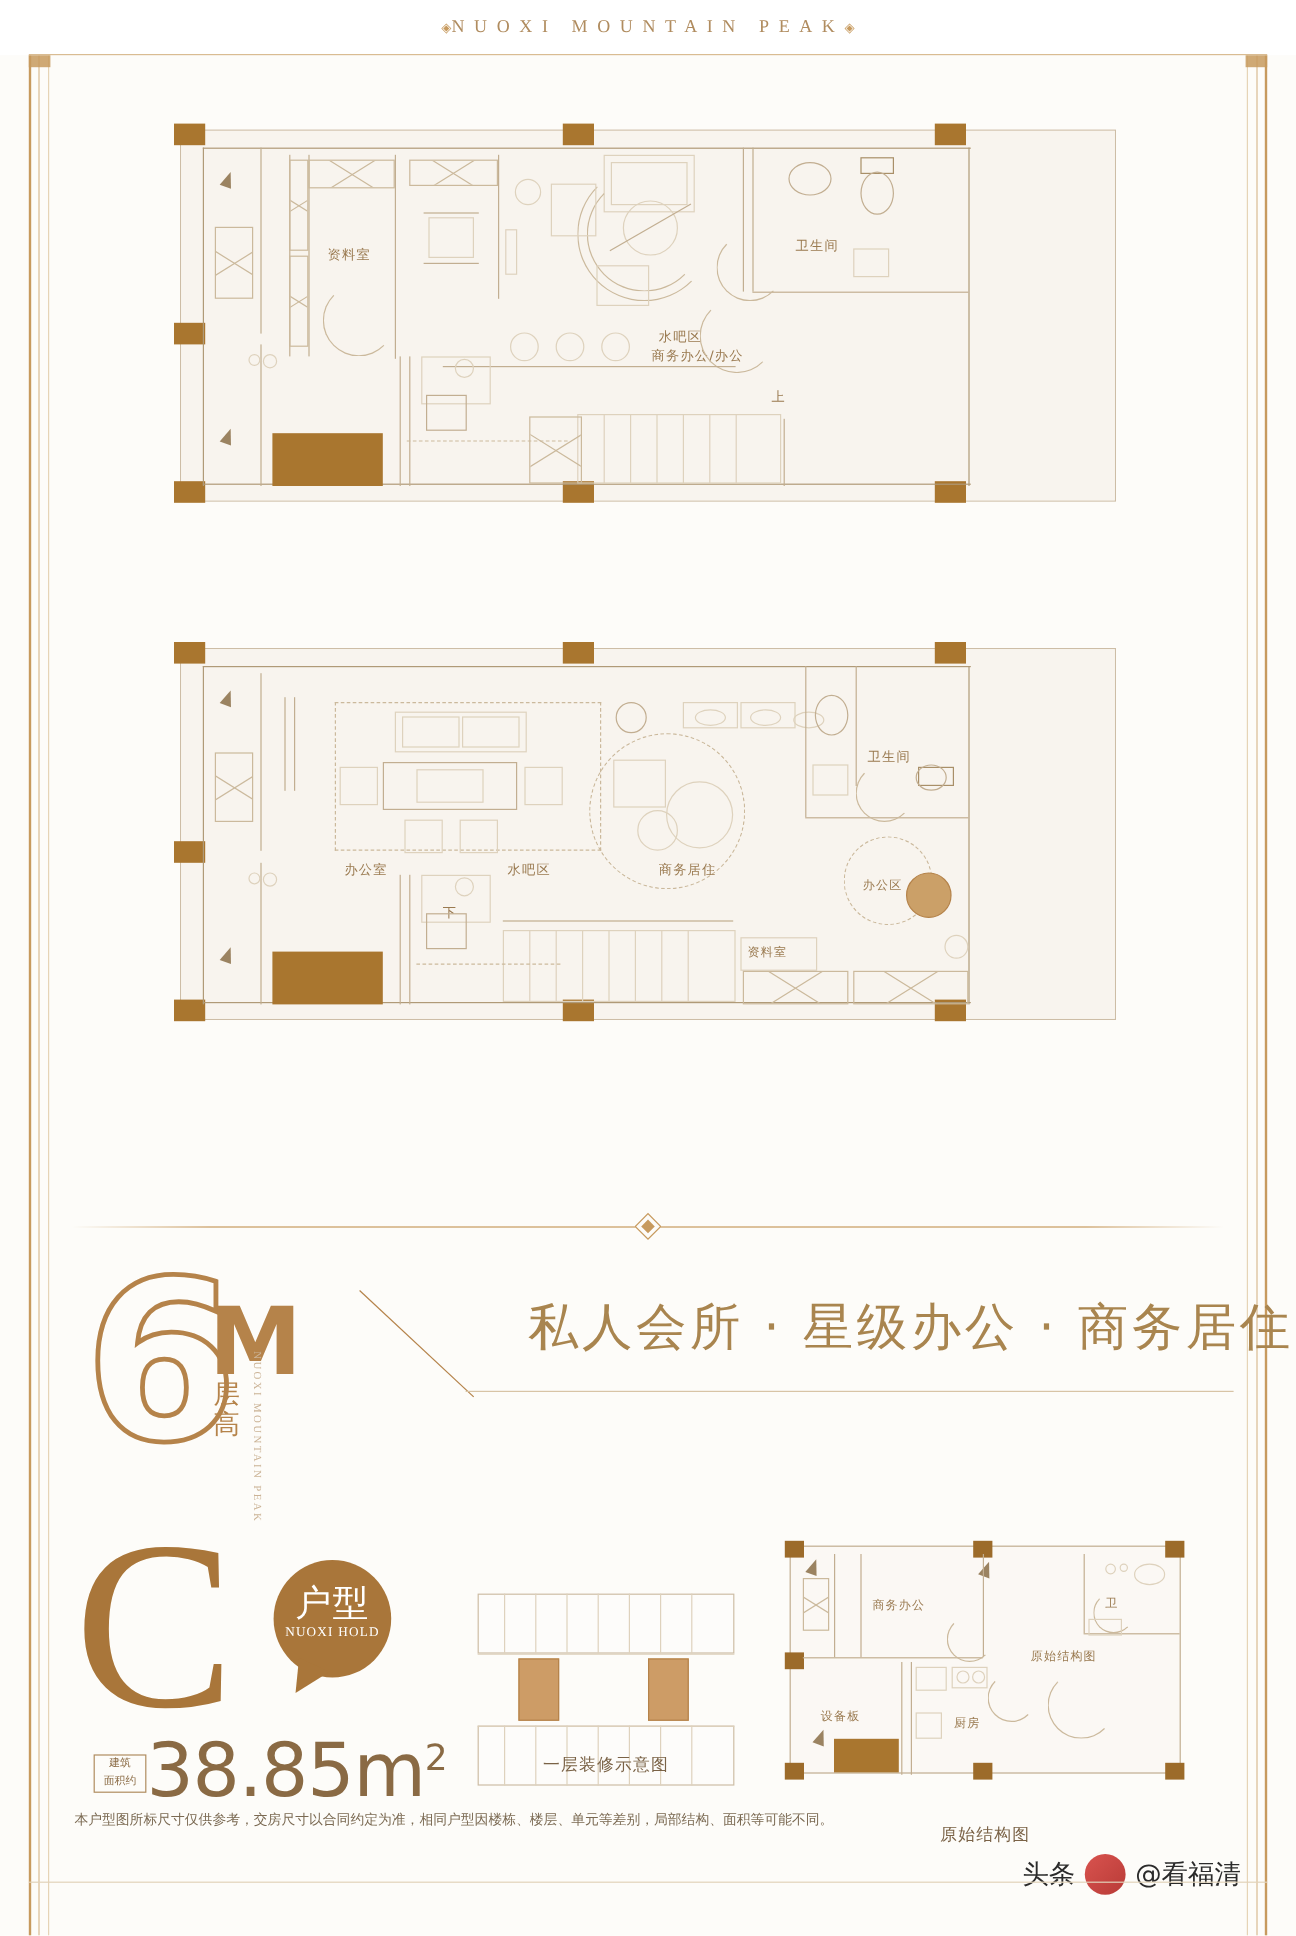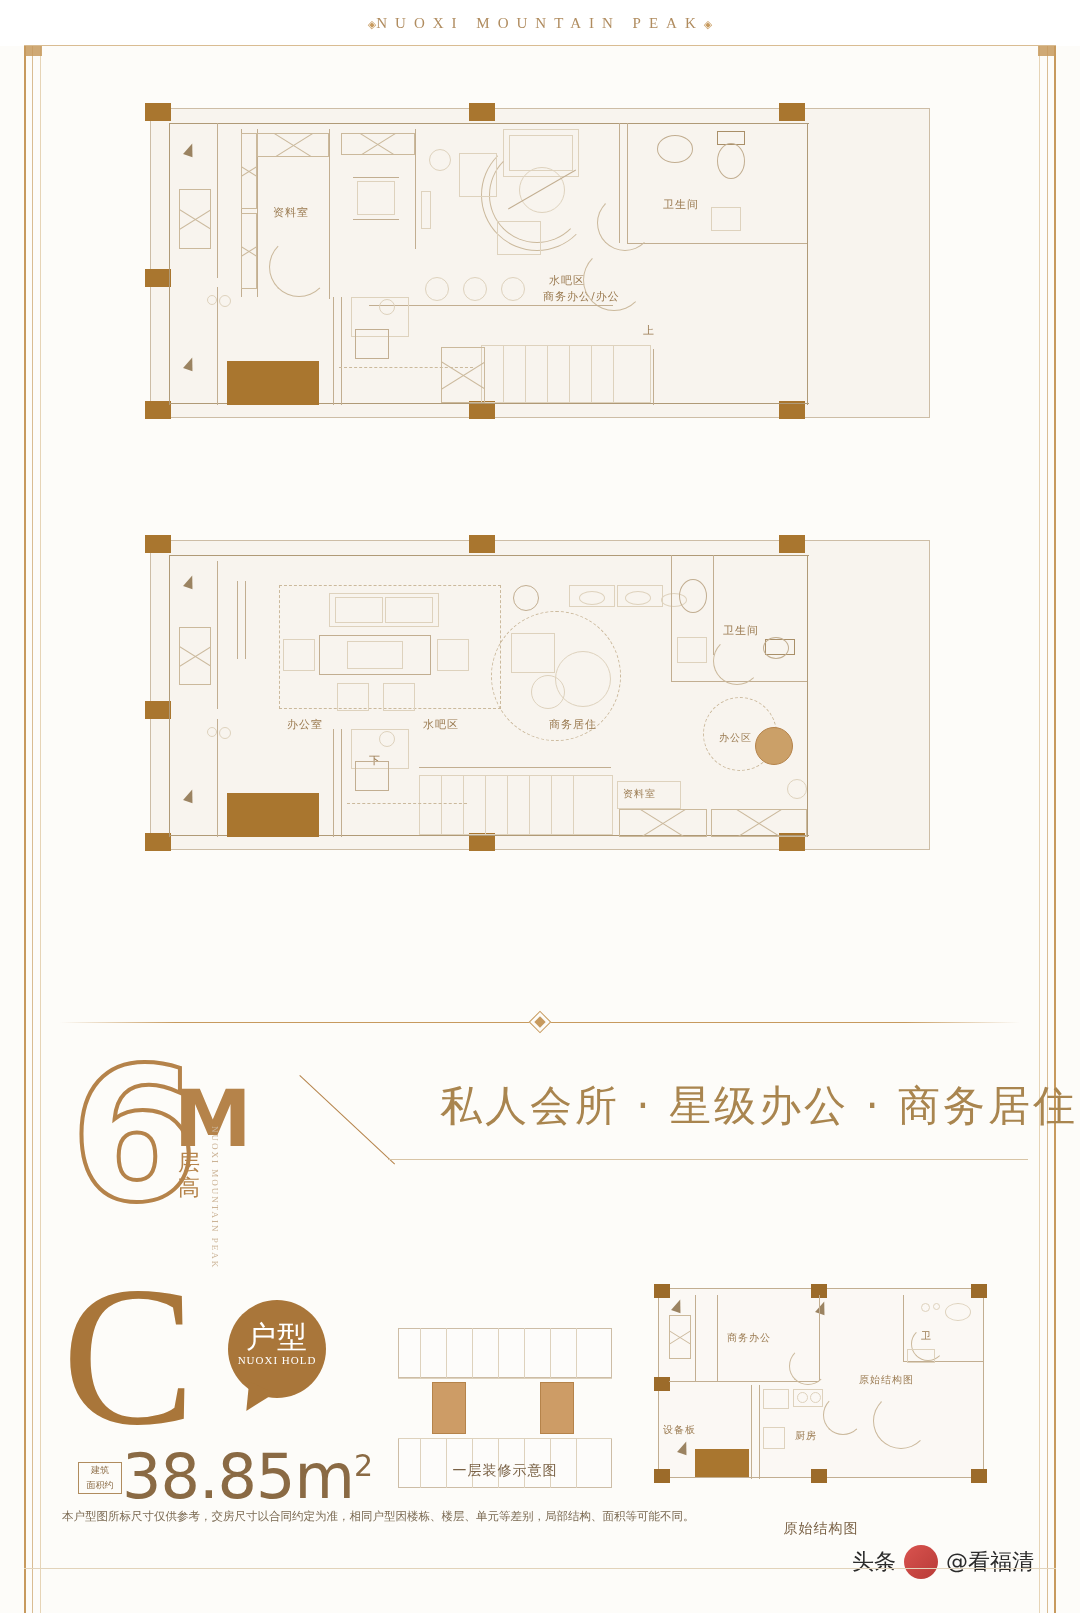--- a/index.html
+++ b/index.html
@@ -499,21 +499,21 @@
   <div class="rlabel sm" style="left:200px;top:84px;">原始结构图</div>
 
   <div class="ln v" style="left:92px;top:96px;height:94px;"></div>
   <div class="ln v" style="left:100px;top:96px;height:94px;"></div>
   <div class="box l" style="left:104px;top:100px;width:26px;height:20px;"></div>
   <div class="box l" style="left:134px;top:100px;width:30px;height:18px;"></div>
   <div class="circ l" style="left:138px;top:103px;width:11px;height:11px;"></div>
   <div class="circ l" style="left:151px;top:103px;width:11px;height:11px;"></div>
   <div class="box l" style="left:104px;top:138px;width:22px;height:22px;"></div>
   <div class="rlabel sm" style="left:136px;top:140px;">厨房</div>
-  <div class="rlabel sm" style="left:4px;top:134px;">设备板</div>
+  <div class="rlabel sm" style="left:25px;top:134px;">设备板</div>
   <div class="swatch" style="left:36px;top:160px;width:54px;height:28px;"></div>
   <div class="arrow" style="left:20px;top:152px;transform:rotate(200deg);"></div>
   <div class="arc" style="left:164px;top:106px;width:40px;height:40px;"></div>
 
   <div class="ln v" style="left:244px;top:6px;height:66px;"></div>
   <div class="ln h" style="left:244px;top:72px;width:80px;"></div>
   <div class="circ l" style="left:286px;top:14px;width:26px;height:18px;"></div>
   <div class="circ l" style="left:262px;top:14px;width:9px;height:9px;"></div>
   <div class="circ l" style="left:274px;top:14px;width:7px;height:7px;"></div>
   <div class="rlabel sm" style="left:262px;top:40px;">卫</div>

